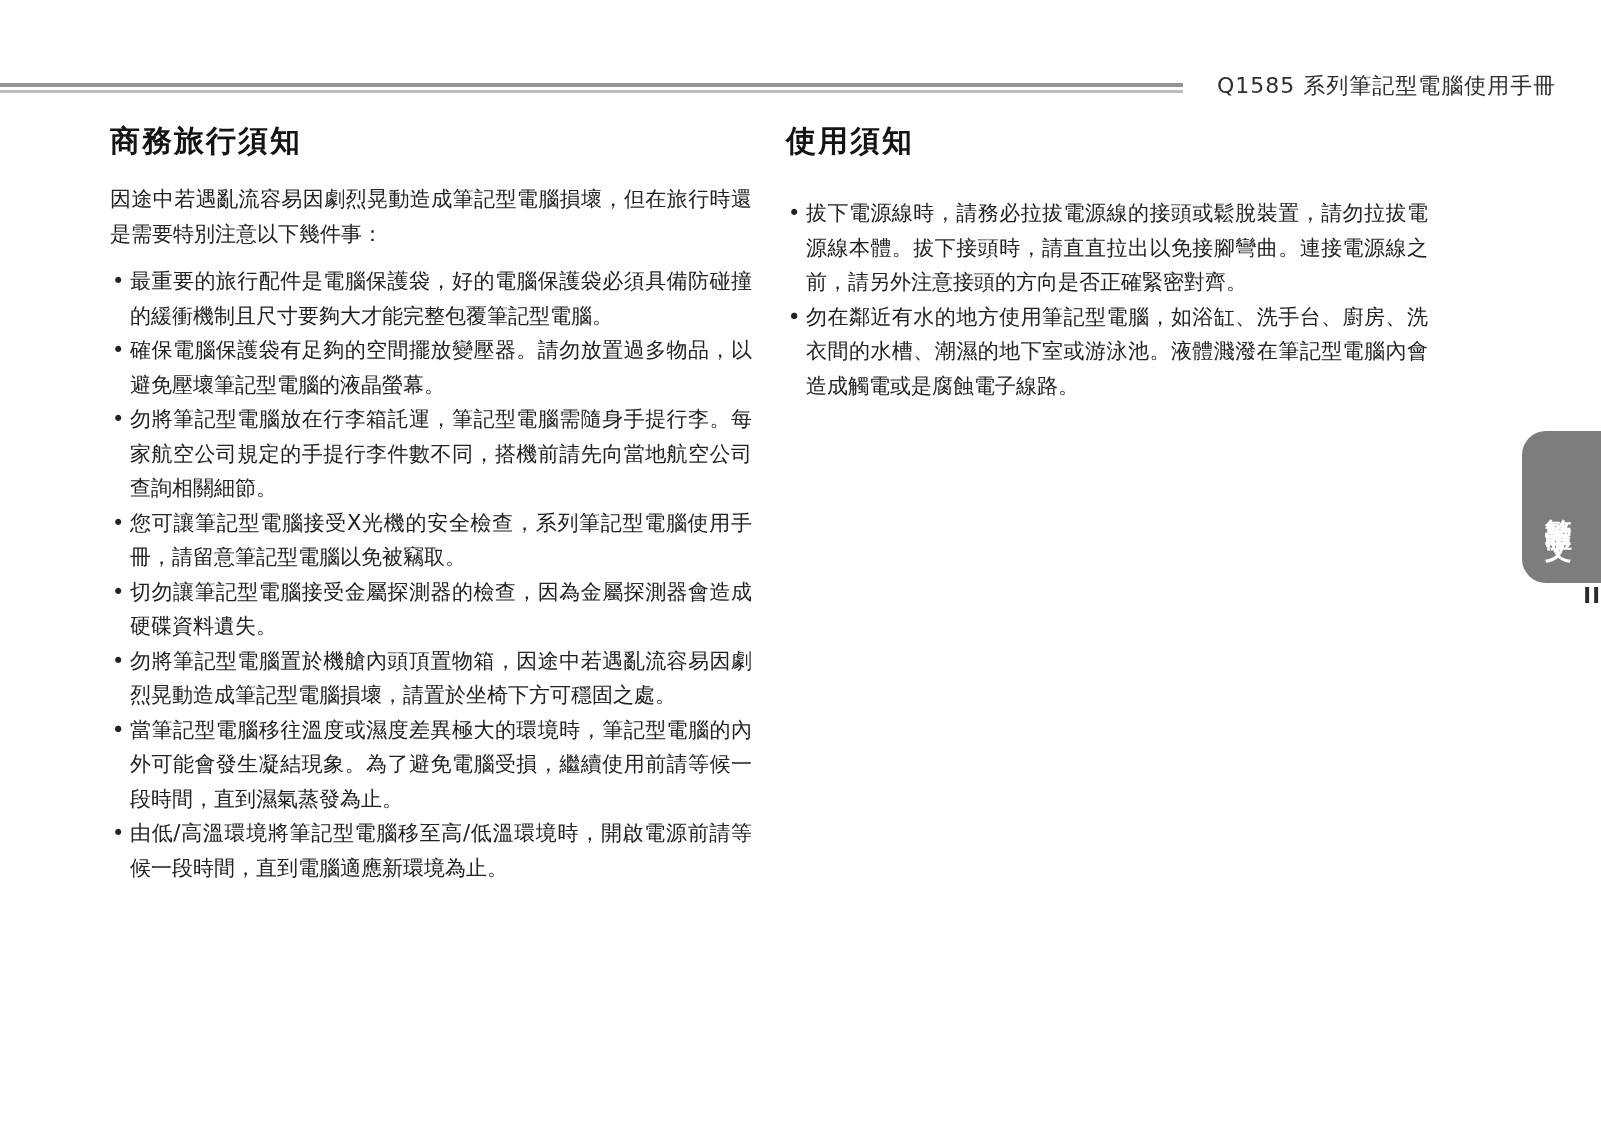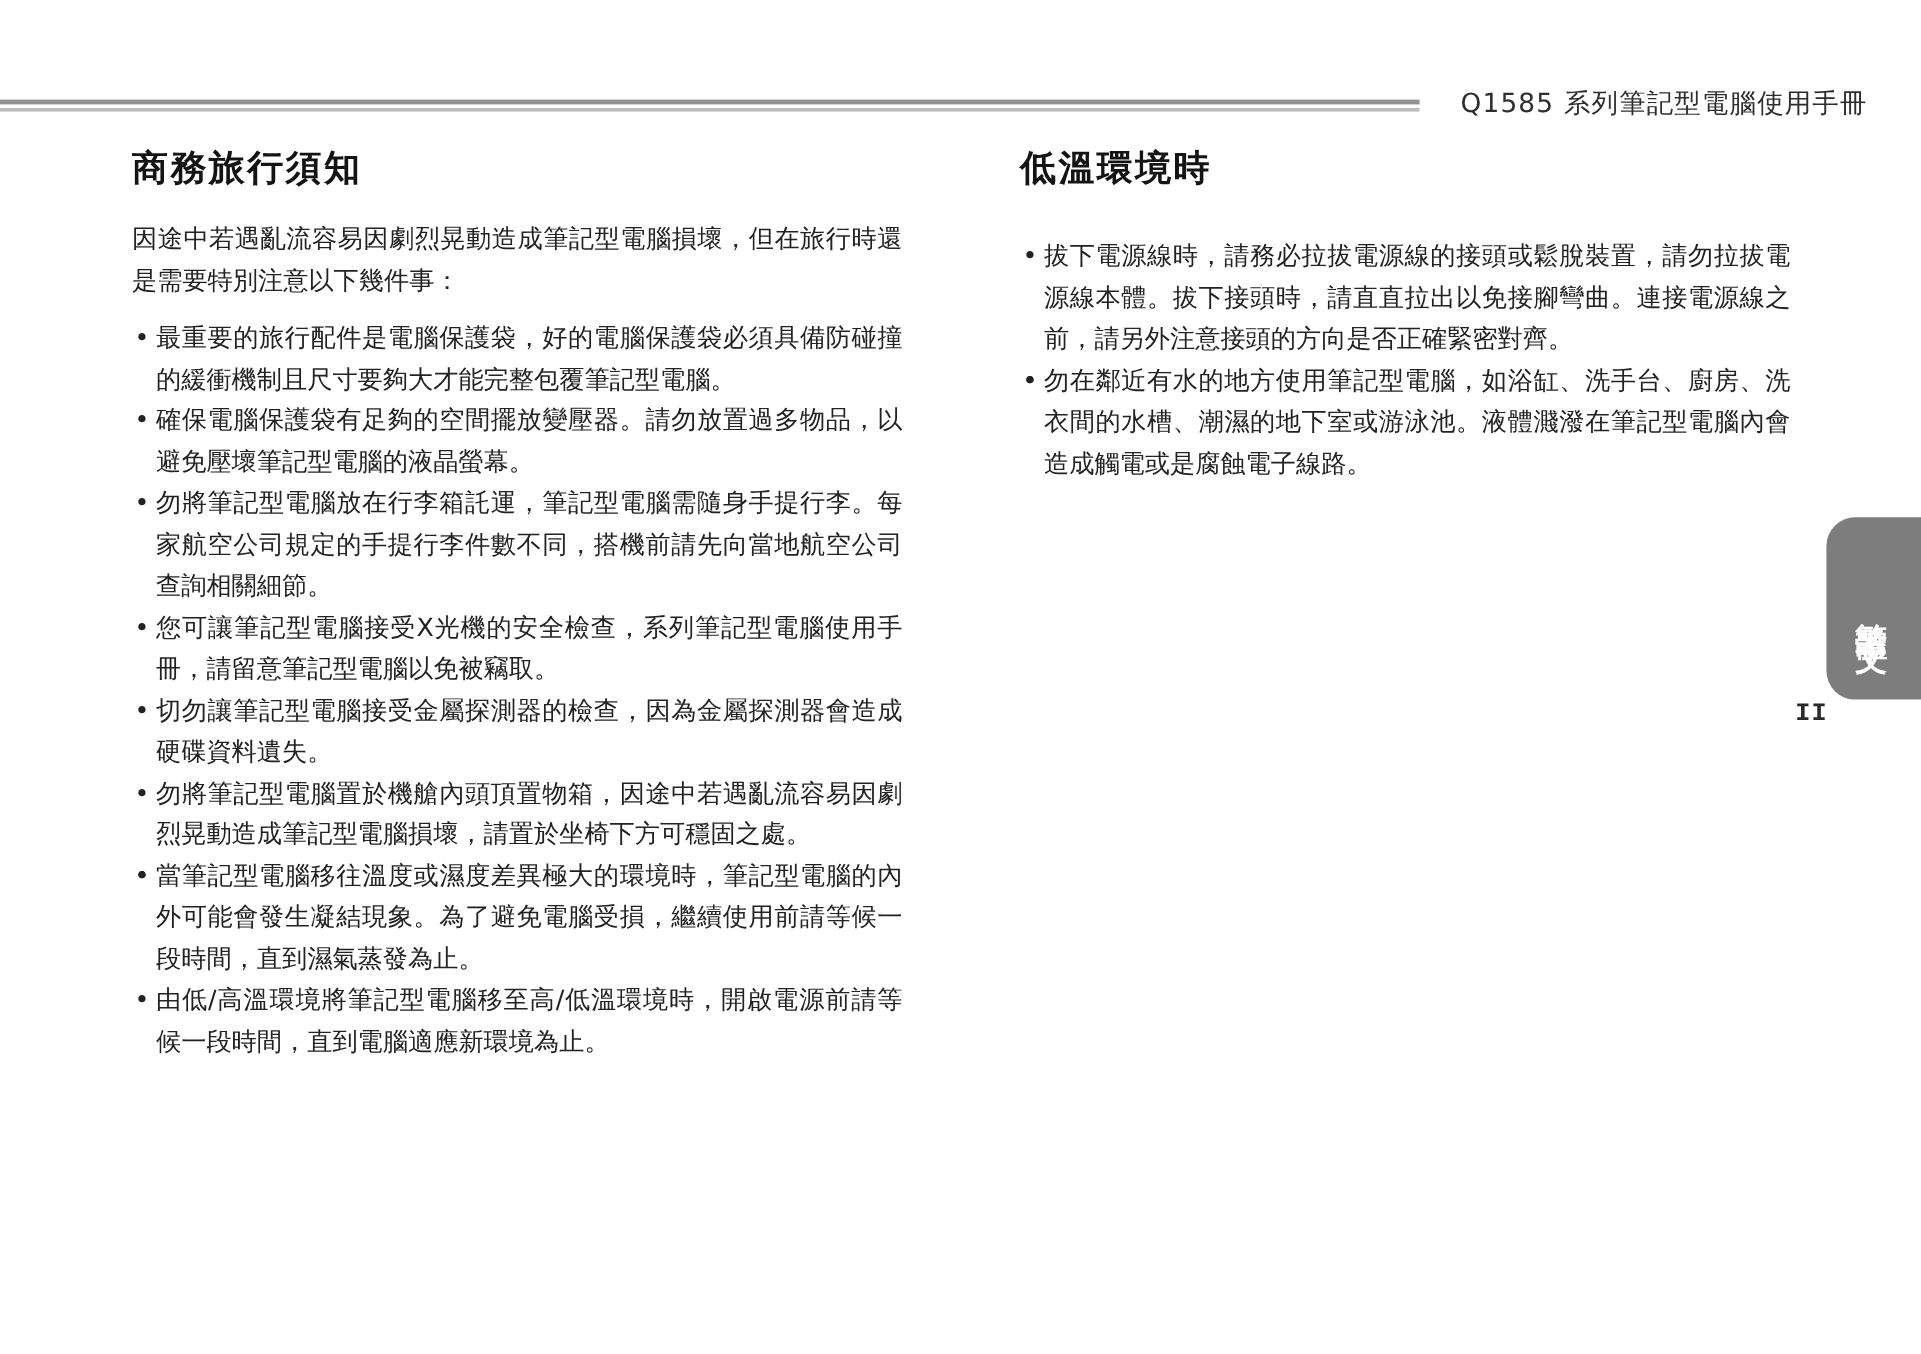--- a/index.html
+++ b/index.html
@@ -27,21 +27,21 @@
     color: #2e2e30;
     white-space: nowrap;
   }
 
   
   .columns {
     position: absolute;
     top: 126px;
     left: 110px;
     display: flex;
-    gap: 98px;
+    gap: 34px;
   }
   .col { width: 642px; }
   .col h2 {
     font-size: 30px;
     line-height: 30px;
     font-weight: 600;
     color: #141414;
     letter-spacing: 2px;
   }
   .intro {
@@ -91,26 +91,25 @@
     color: #ffffff;
     font-weight: 600;
     padding-right: 6px;
   }
 
   .page-number {
     position: absolute;
     top: 584px;
     right: 0;
     width: 105px;
-    text-align: left;
+    text-align: right;
     font-size: 21px;
     font-weight: 600;
     letter-spacing: 1px;
     color: #2a2a2a;
-    font-family: Liberation Mono, monospace;
   }
 </style>
 </head>
 <body>
 
 <div class="page">
 
   <div class="rule rule-top"></div>
   <div class="rule rule-bottom"></div>
   <div class="header-title">Q1585 系列筆記型電腦使用手冊</div>
@@ -162,21 +161,21 @@
           </li>
 
           <li class="bullet">
             <span class="marker">•</span>
             <span class="text">由低/高溫環境將筆記型電腦移至高/低溫環境時，開啟電源前請等候一段時間，直到電腦適應新環境為止。</span>
           </li>
         </ul>
     </section>
 
     <section class="col col-right">
-      <h2>低溫環境時</h2>
+      <h2>使用須知</h2>
       <ul class="notice-list">
 
           <li class="bullet">
             <span class="marker">•</span>
             <span class="text">拔下電源線時，請務必拉拔電源線的接頭或鬆脫裝置，請勿拉拔電源線本體。拔下接頭時，請直直拉出以免接腳彎曲。連接電源線之前，請另外注意接頭的方向是否正確緊密對齊。</span>
           </li>
 
           <li class="bullet">
             <span class="marker">•</span>
           </li>

